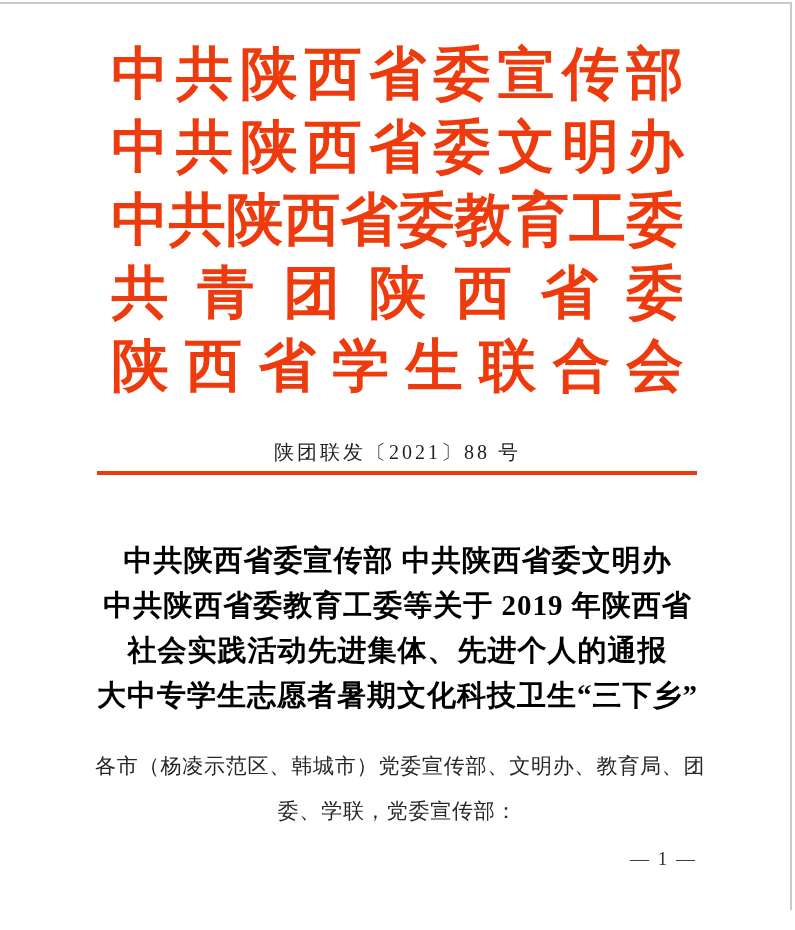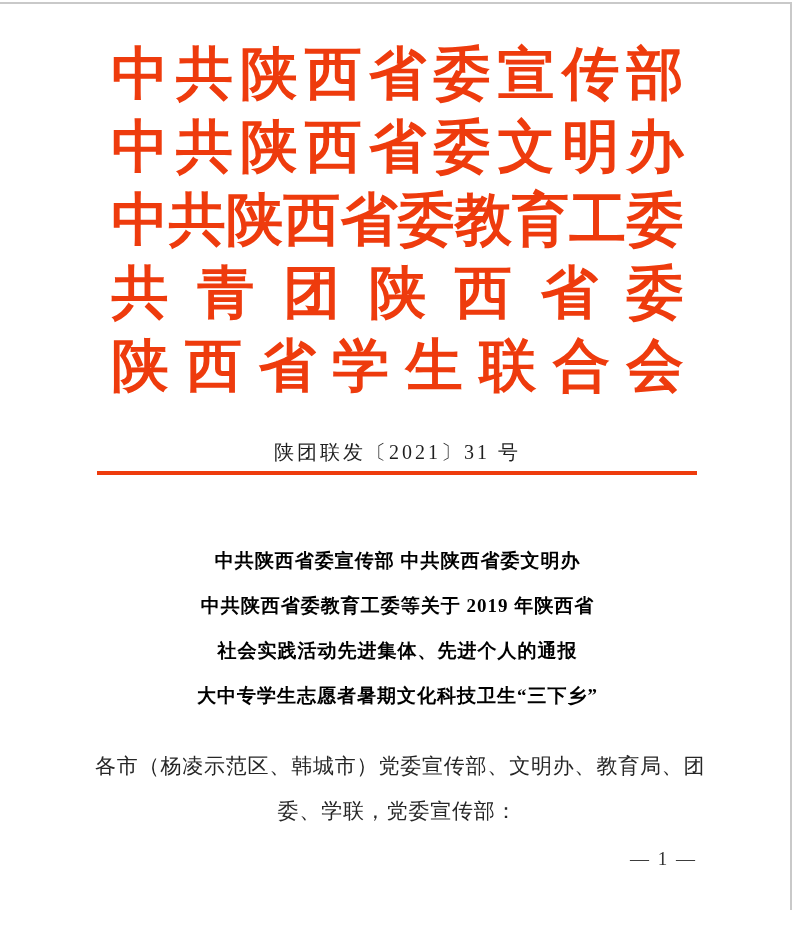--- a/index.html
+++ b/index.html
@@ -68,21 +68,21 @@
     width: 600px;
     height: 4px;
     background: #ee3b0d;
   }
 
   
   .doc-title {
     margin-top: 63px;
     text-align: center;
     font-weight: 700;
-    font-size: 19px;
+    font-size: 29px;
     line-height: 45px;
     letter-spacing: 1px;
     color: #000000;
   }
   .doc-title .title-line { white-space: nowrap; }
 
   
   .doc-body {
     margin: 26px 95px 0 95px;
     font-size: 21px;
@@ -161,21 +161,21 @@
         <span>西</span>
         <span>省</span>
         <span>学</span>
         <span>生</span>
         <span>联</span>
         <span>合</span>
         <span>会</span>
       </div>
   </div>
 
-  <div class="doc-number">陕团联发〔2021〕31 号</div>
+  <div class="doc-number">陕团联发〔2021〕88 号</div>
 
   <div class="red-rule"></div>
 
   <div class="doc-title">
     <div class="title-line">中共陕西省委宣传部 中共陕西省委文明办</div>
     <div class="title-line">中共陕西省委教育工委等关于 2019 年陕西省</div>
     <div class="title-line">社会实践活动先进集体、先进个人的通报</div>
     <div class="title-line">大中专学生志愿者暑期文化科技卫生“三下乡”</div>
   </div>
 

